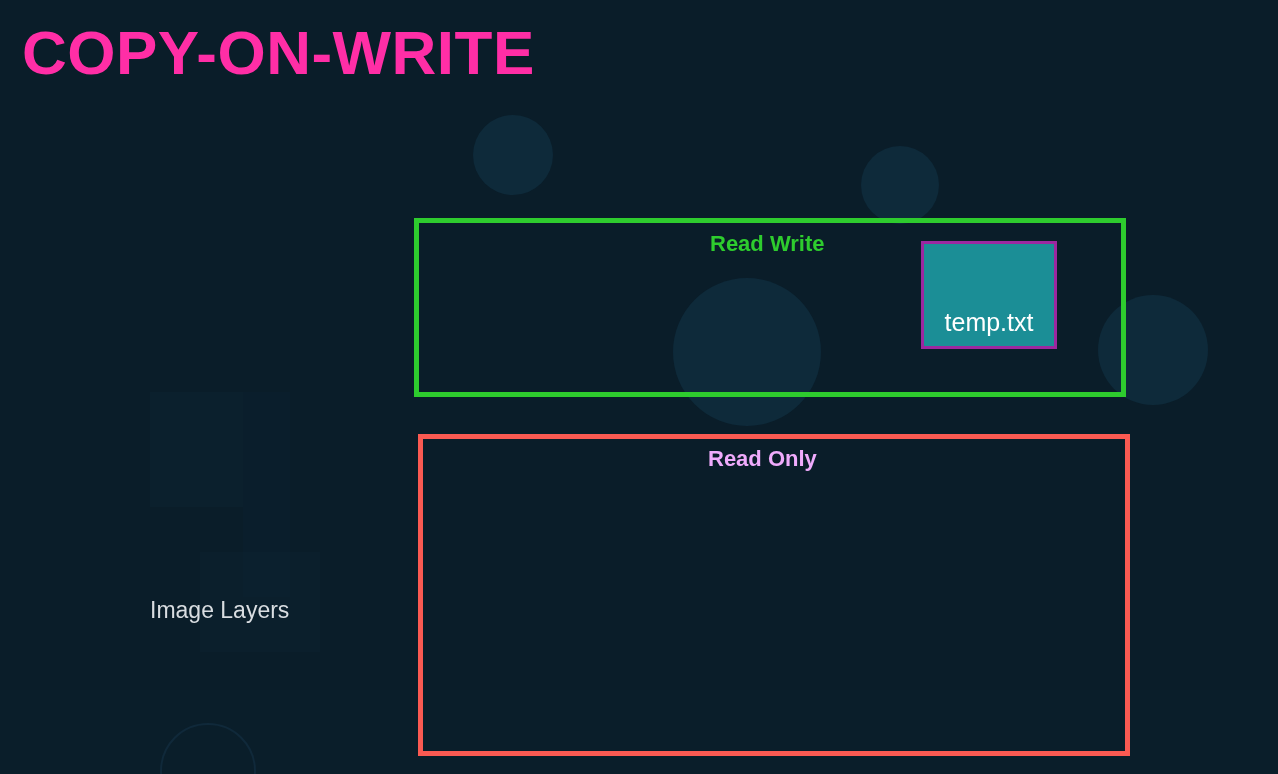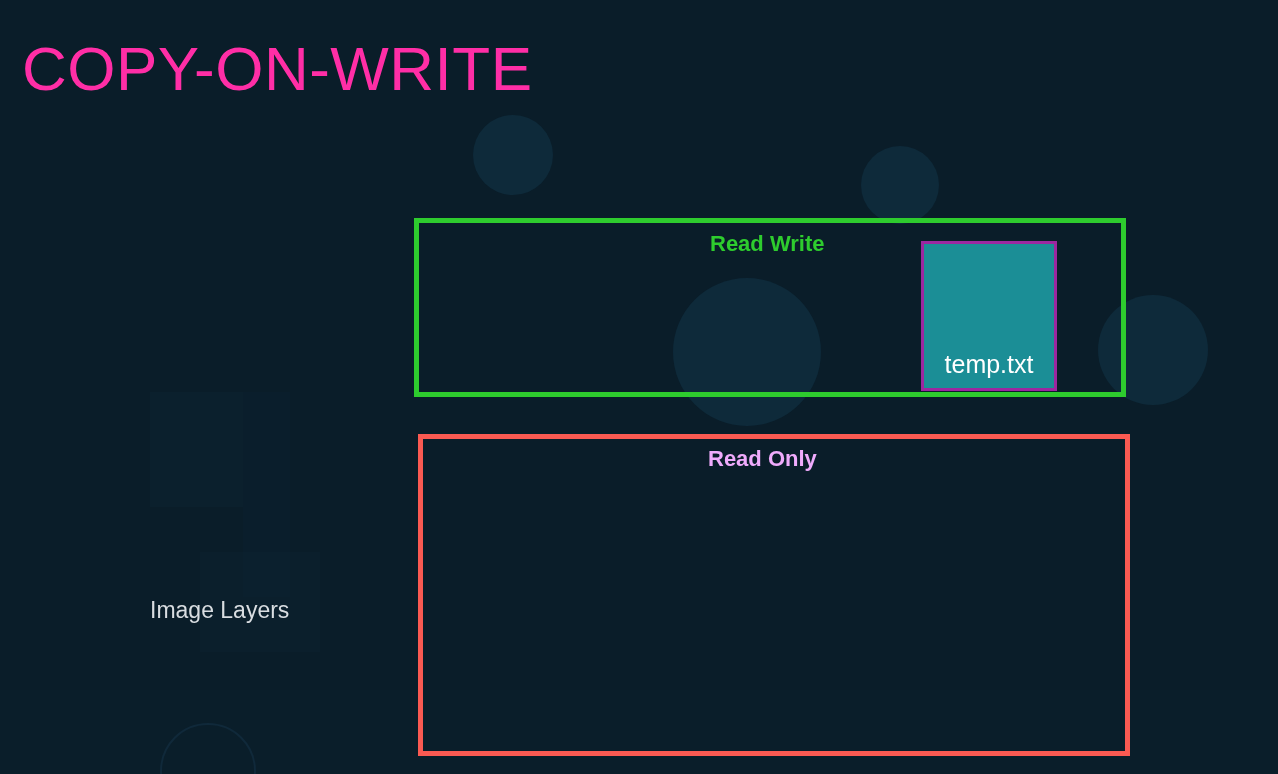--- a/index.html
+++ b/index.html
@@ -41,24 +41,23 @@
   }
 
   
   .title {
     position: absolute;
     left: 22px;
     top: 22px;
     font-size: 62px;
     line-height: 1;
     letter-spacing: 0.5px;
-    font-weight: 400;
+    font-weight: 700;
     color: #ff2ea6;
     white-space: nowrap;
-    margin-top: 16px;
   }
 
   
   .row-label {
     position: absolute;
     font-size: 23px;
     color: #d9dde1;
     white-space: nowrap;
   }
   #label-container-layer { left: 150px; top: 263px; }
@@ -116,21 +115,21 @@
     color: #ffffff;
     font-size: 25px;
     line-height: 1;
     padding-bottom: 11px;
     white-space: nowrap;
   }
   #tile-temp-txt {
     left: 921px;
     top: 241px;
     width: 136px;
-    height: 150px;
+    height: 108px;
     background: #1b8e96;
   }
   #tile-app-py {
     left: 470px;
     top: 514px;
     width: 118px;
     height: 134px;
     background: #25bcc6;
   }
 </style>

